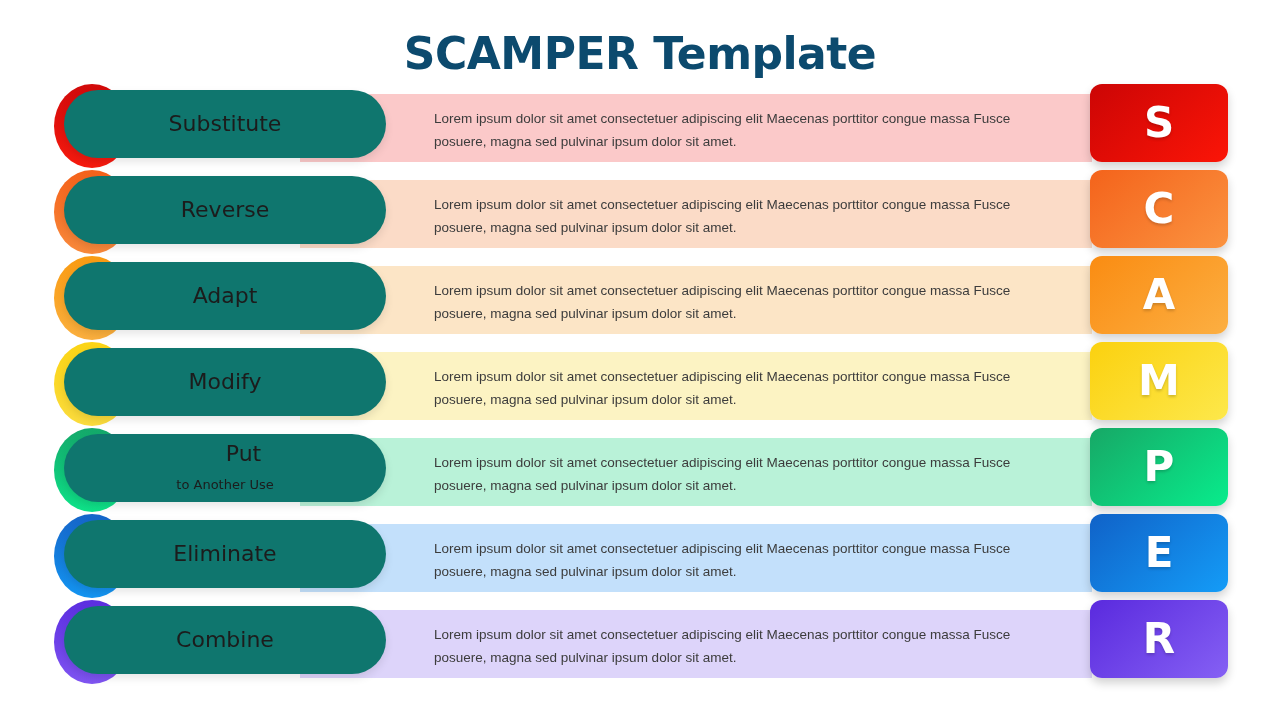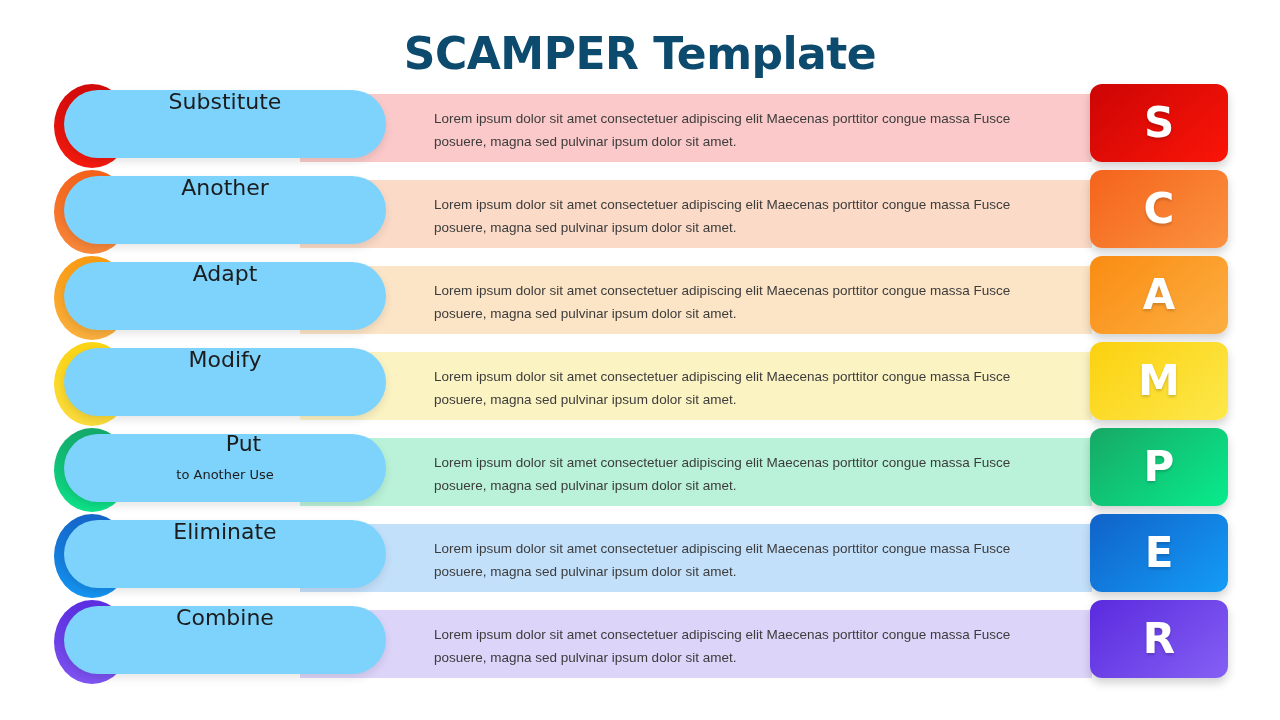--- a/index.html
+++ b/index.html
@@ -105,27 +105,28 @@
     font-family: "Liberation Sans", sans-serif;
   }
 
   
   .pill {
     position: absolute;
     left: 64px;
     top: 6px;
     width: 322px;
     height: 68px;
-    background: #7dd3fc;
+    background: #0f766e;
     border-radius: 34px;
     box-shadow: 0 4px 9px rgba(0,0,0,0.10);
     z-index: 3;
     display: flex;
     flex-direction: column;
     align-items: center;
+    justify-content: center;
   }
   .pill-label {
     font-size: 22px;
     color: #1c1c1c;
     font-family: "DejaVu Sans", sans-serif;
     line-height: 1.1;
   }
   .pill-sublabel {
     font-size: 13px;
     color: #1c1c1c;
@@ -185,21 +186,21 @@
     </div>
     <div class="row">
       <div class="arc" style="--arc-grad:linear-gradient(180deg,#f4611a 0%,#f98a3c 100%)">
         <div class="ring"></div>
         <div class="gap"></div>
       </div>
       <div class="band" style="--band-bg:#fbdbc7">
         <div class="band-text">Lorem ipsum dolor sit amet consectetuer adipiscing elit Maecenas porttitor congue massa Fusce posuere, magna sed pulvinar ipsum dolor sit amet.</div>
       </div>
       <div class="pill">
-        <div class="pill-label">Another</div>
+        <div class="pill-label">Reverse</div>
       </div>
       <div class="badge" style="--badge-grad:linear-gradient(140deg,#f4631b 0%,#fb9340 100%)">
         <div class="badge-letter">C</div>
       </div>
     </div>
     <div class="row">
       <div class="arc" style="--arc-grad:linear-gradient(180deg,#f99b12 0%,#fbb03f 100%)">
         <div class="ring"></div>
         <div class="gap"></div>
       </div>

